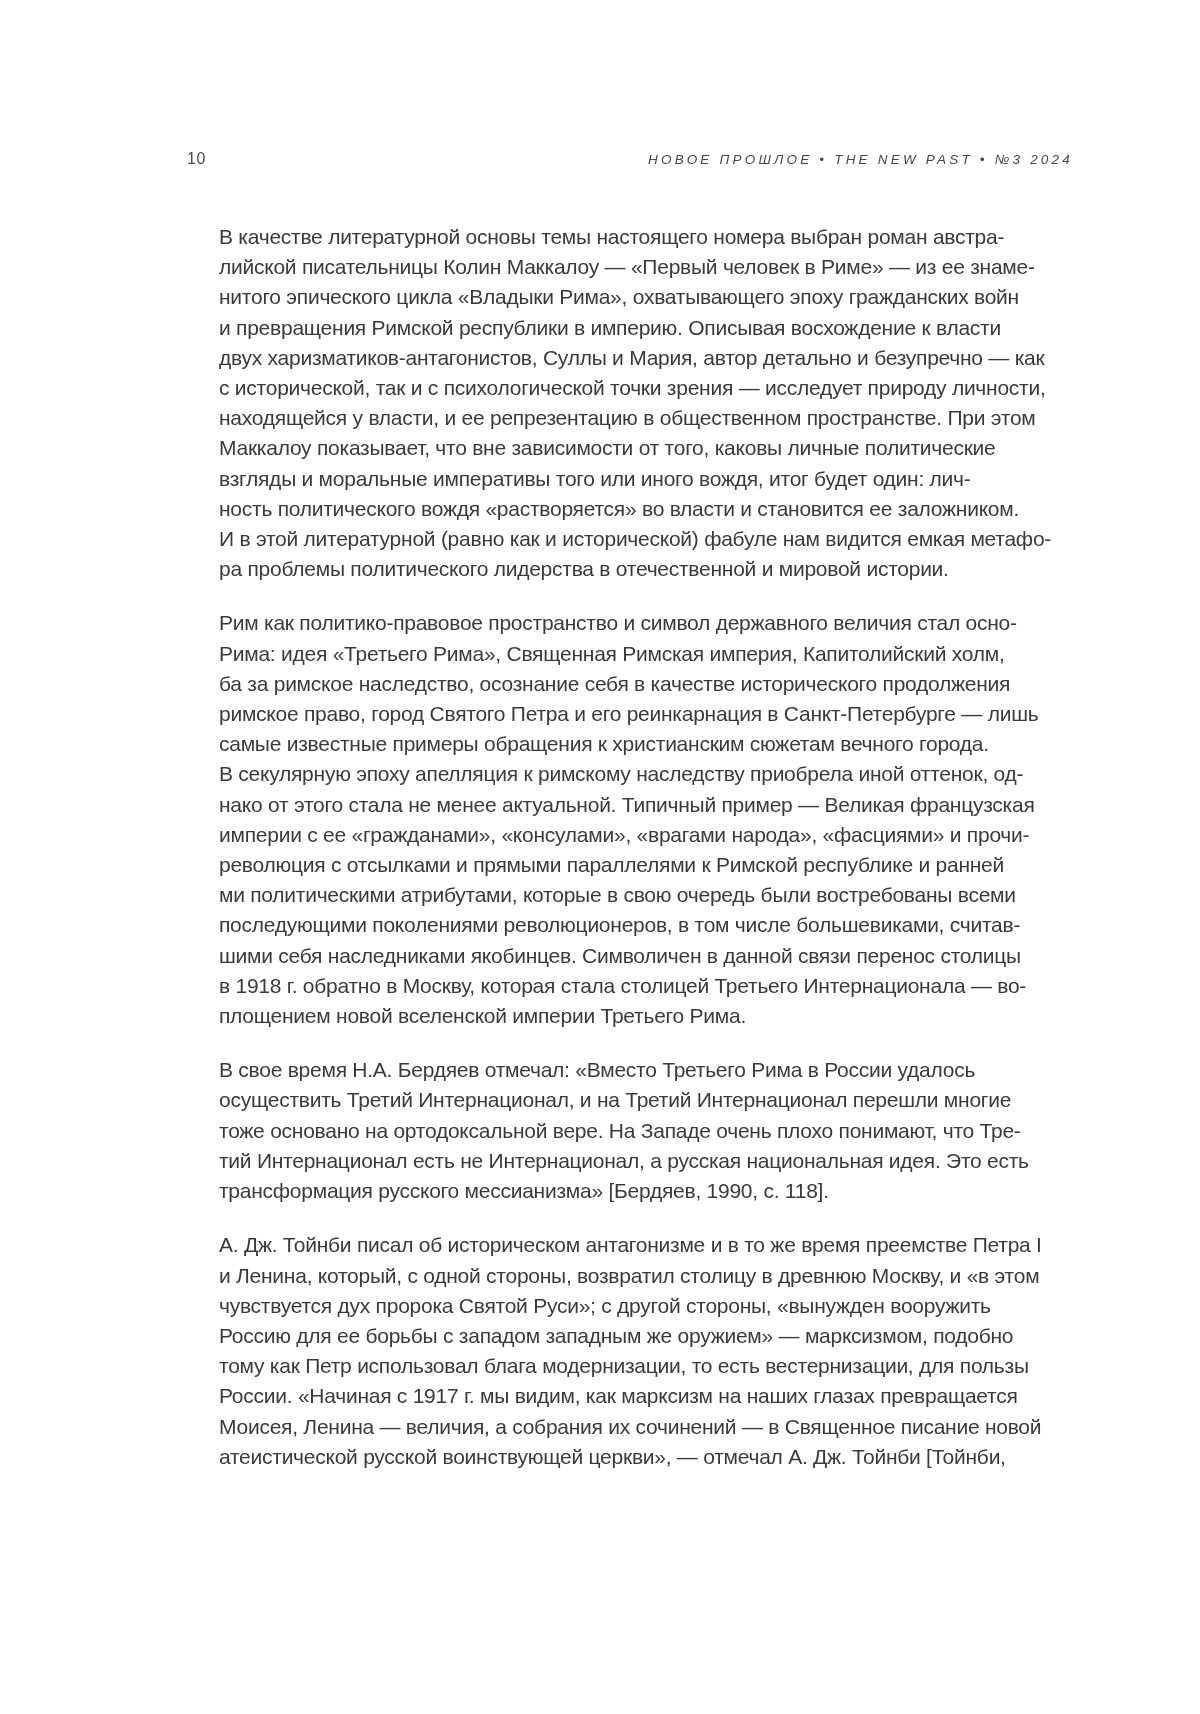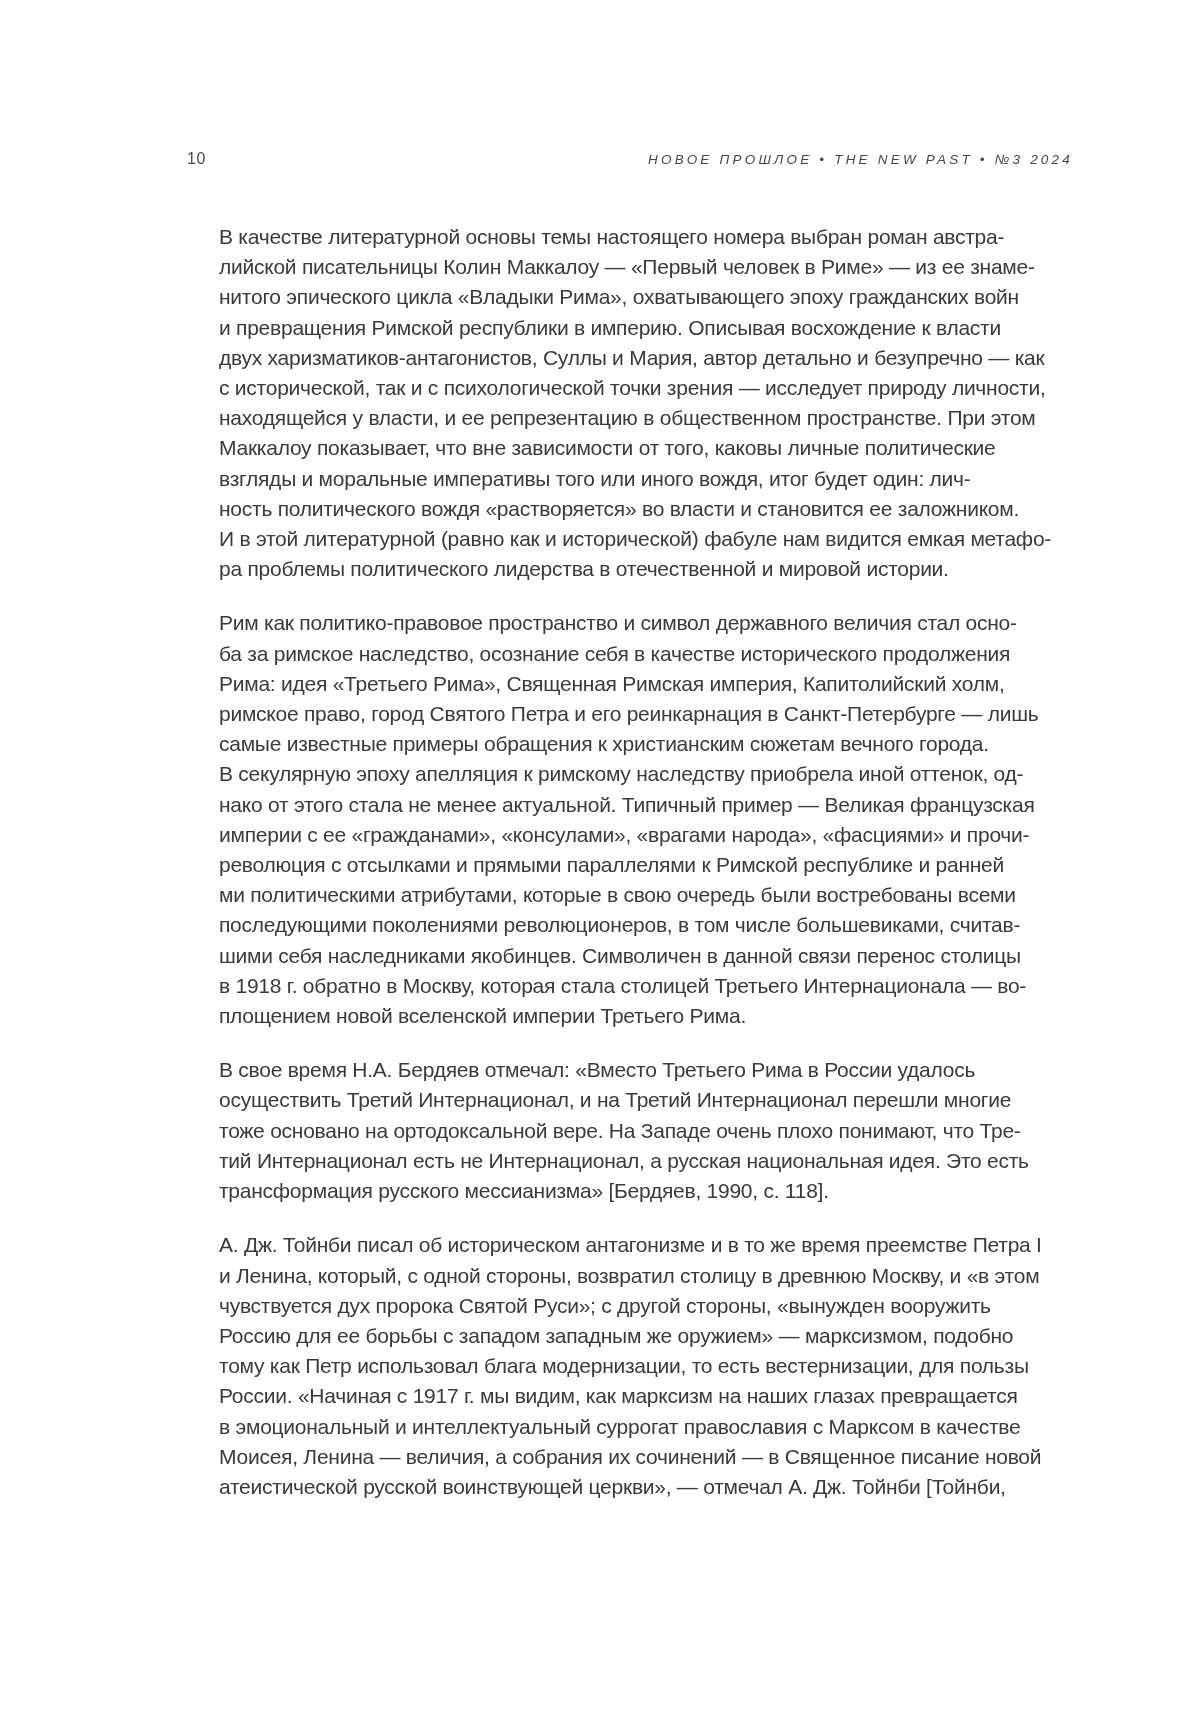--- a/index.html
+++ b/index.html
@@ -80,22 +80,22 @@
         <div class="line">с исторической, так и с психологической точки зрения — исследует природу личности,</div>
         <div class="line">находящейся у власти, и ее репрезентацию в общественном пространстве. При этом</div>
         <div class="line">Маккалоу показывает, что вне зависимости от того, каковы личные политические</div>
         <div class="line">взгляды и моральные императивы того или иного вождя, итог будет один: лич-</div>
         <div class="line">ность политического вождя «растворяется» во власти и становится ее заложником.</div>
         <div class="line">И в этой литературной (равно как и исторической) фабуле нам видится емкая метафо-</div>
         <div class="line">ра проблемы политического лидерства в отечественной и мировой истории.</div>
       </div>
       <div class="paragraph">
         <div class="line">Рим как политико-правовое пространство и символ державного величия стал осно-</div>
+        <div class="line">Рима: идея «Третьего Рима», Священная Римская империя, Капитолийский холм,</div>
         <div class="line">ба за римское наследство, осознание себя в качестве исторического продолжения</div>
-        <div class="line">Рима: идея «Третьего Рима», Священная Римская империя, Капитолийский холм,</div>
         <div class="line">римское право, город Святого Петра и его реинкарнация в Санкт-Петербурге — лишь</div>
         <div class="line">самые известные примеры обращения к христианским сюжетам вечного города.</div>
         <div class="line">В секулярную эпоху апелляция к римскому наследству приобрела иной оттенок, од-</div>
         <div class="line">нако от этого стала не менее актуальной. Типичный пример — Великая французская</div>
         <div class="line">империи с ее «гражданами», «консулами», «врагами народа», «фасциями» и прочи-</div>
         <div class="line">революция с отсылками и прямыми параллелями к Римской республике и ранней</div>
         <div class="line">ми политическими атрибутами, которые в свою очередь были востребованы всеми</div>
         <div class="line">последующими поколениями революционеров, в том числе большевиками, считав-</div>
         <div class="line">шими себя наследниками якобинцев. Символичен в данной связи перенос столицы</div>
         <div class="line">в 1918 г. обратно в Москву, которая стала столицей Третьего Интернационала — во-</div>
@@ -108,19 +108,18 @@
         <div class="line">тий Интернационал есть не Интернационал, а русская национальная идея. Это есть</div>
         <div class="line">трансформация русского мессианизма» [Бердяев, 1990, с. 118].</div>
       </div>
       <div class="paragraph">
         <div class="line">А. Дж. Тойнби писал об историческом антагонизме и в то же время преемстве Петра I</div>
         <div class="line">и Ленина, который, с одной стороны, возвратил столицу в древнюю Москву, и «в этом</div>
         <div class="line">чувствуется дух пророка Святой Руси»; с другой стороны, «вынужден вооружить</div>
         <div class="line">Россию для ее борьбы с западом западным же оружием» — марксизмом, подобно</div>
         <div class="line">тому как Петр использовал блага модернизации, то есть вестернизации, для пользы</div>
         <div class="line">России. «Начиная с 1917 г. мы видим, как марксизм на наших глазах превращается</div>
-        <div class="line">в эмоциональный и интеллектуальный суррогат православия с Марксом в качестве</div>
         <div class="line">Моисея, Ленина — величия, а собрания их сочинений — в Священное писание новой</div>
         <div class="line">атеистической русской воинствующей церкви», — отмечал А. Дж. Тойнби [Тойнби,</div>
       </div>
     </div>
 
 </div>
 
 </body></html>

